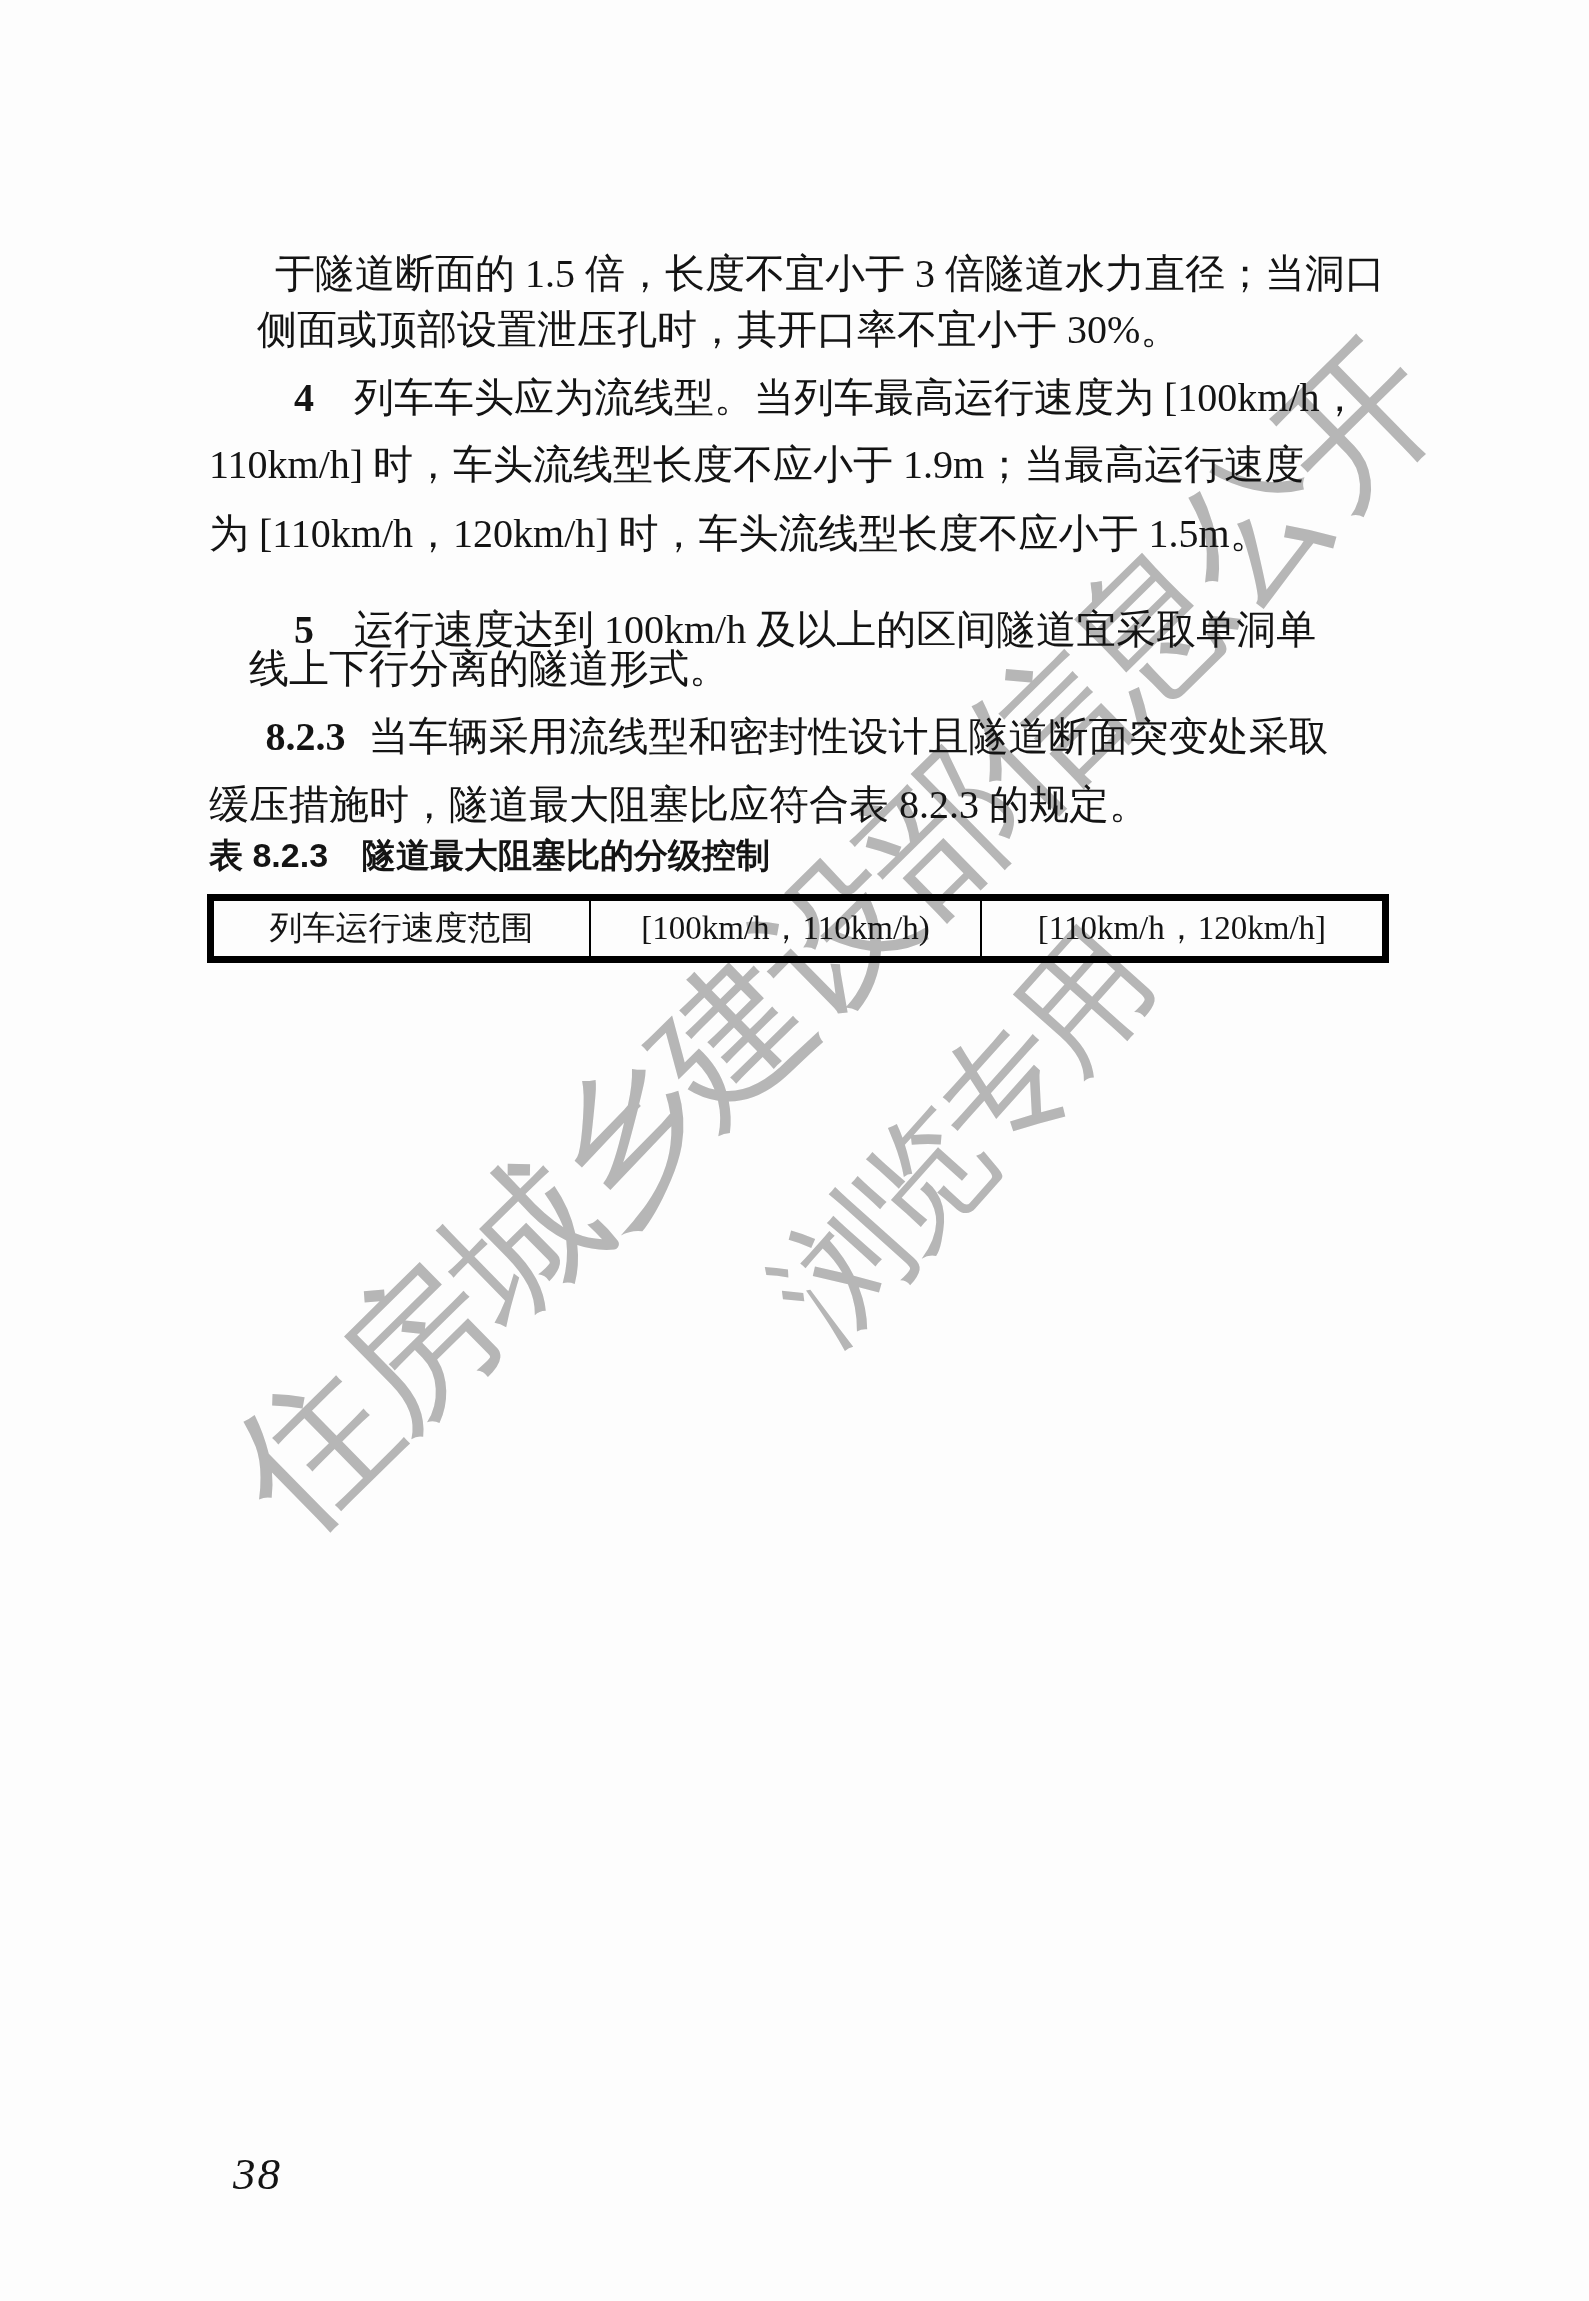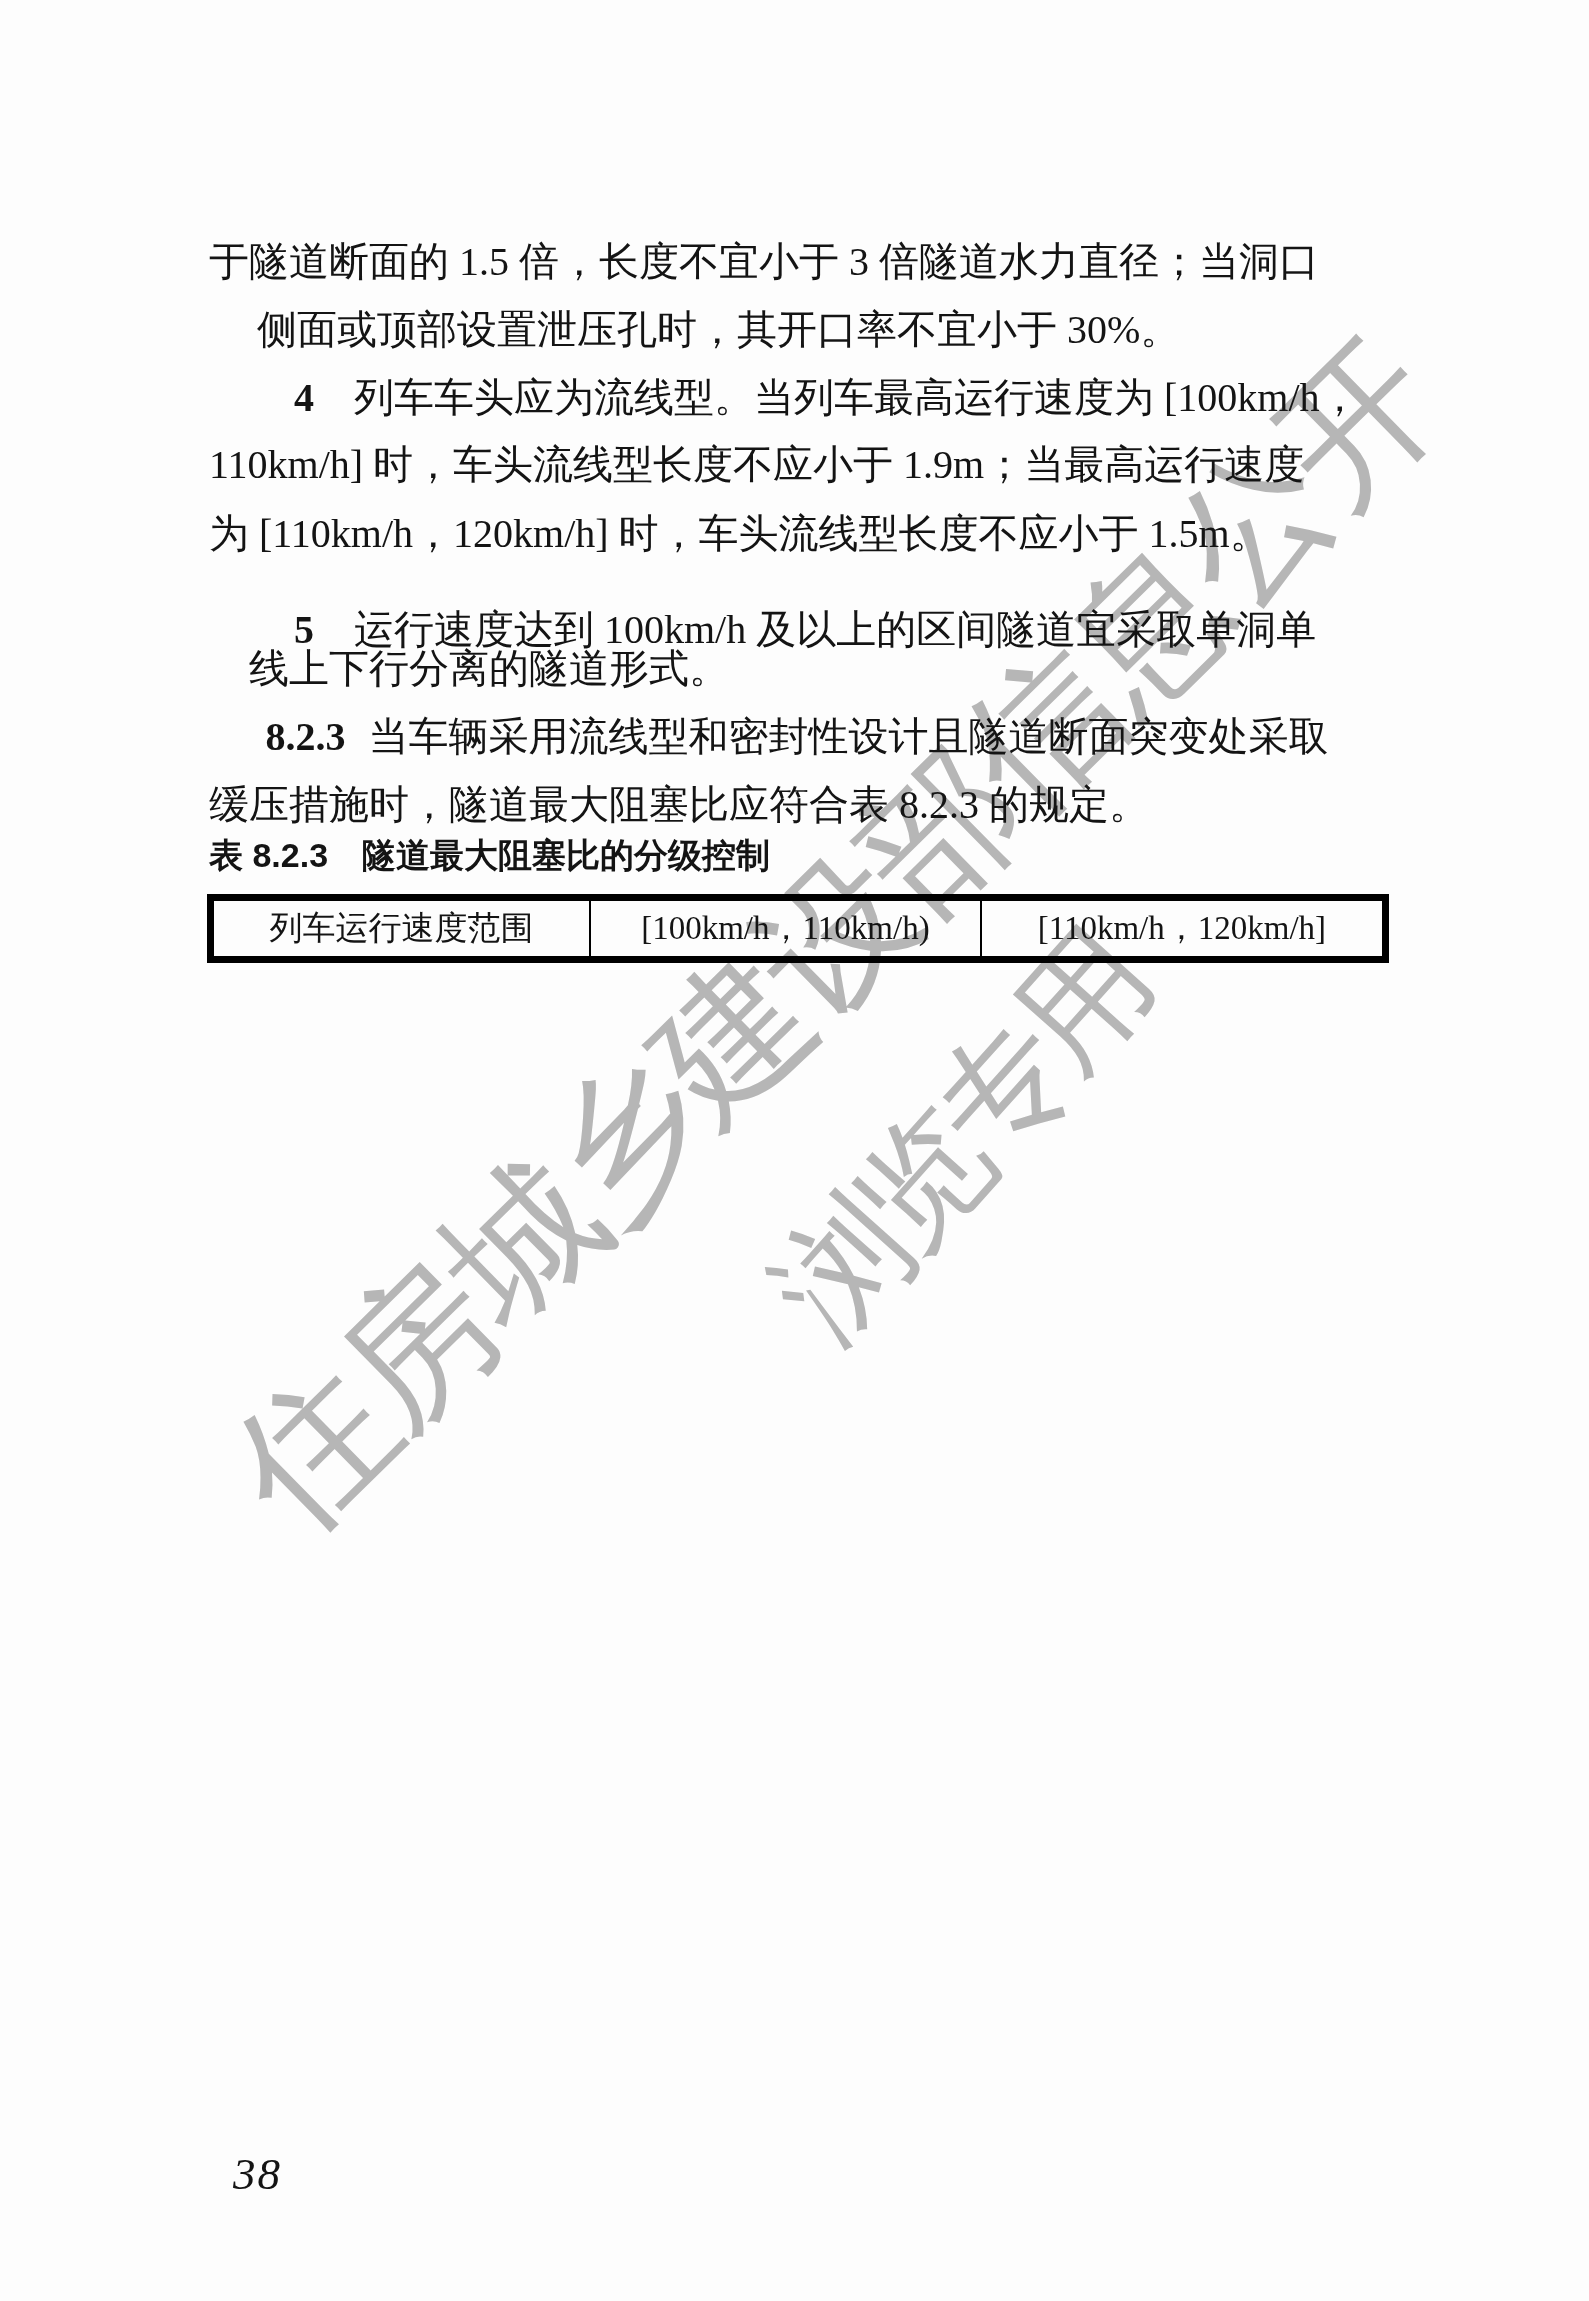--- a/index.html
+++ b/index.html
@@ -25,21 +25,21 @@
   
   .line{
     position:absolute;left:209px;width:1176px;height:68px;line-height:68px;
     font-size:40px;z-index:2;white-space:nowrap;
   }
   .num{font-weight:bold;}
   .ind{display:inline-block;width:85px;}
   .gap{display:inline-block;width:40px;}
   .gap8{display:inline-block;width:23px;}
   
-  #l1{top:228px;} #l2{top:296px;margin-left:48px;} #l3{top:364px;} #l4{top:431px;}
+  #l1{top:240px;text-align:right;} #l2{top:296px;margin-left:48px;} #l3{top:364px;} #l4{top:431px;}
   #l5{top:500px;} #l6{top:596px;} #l7{top:635px;margin-left:40px;} #l8{top:703px;text-align:center;}
   #l9{top:771px;}
   
   #caption{
     position:absolute;left:209px;top:832px;width:1176px;height:46px;
     line-height:46px;text-align:left;font-size:34px;font-weight:bold;
     font-family:"Liberation Sans","DejaVu Sans",sans-serif;z-index:2;
   }
   
   #spec-table{

